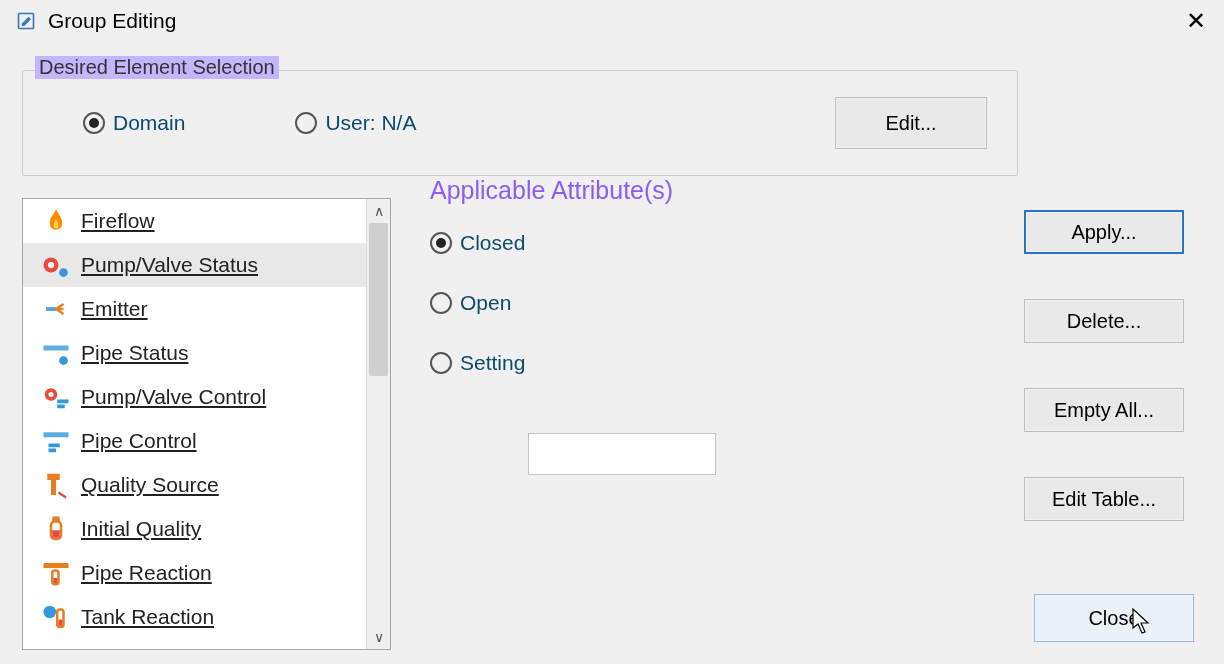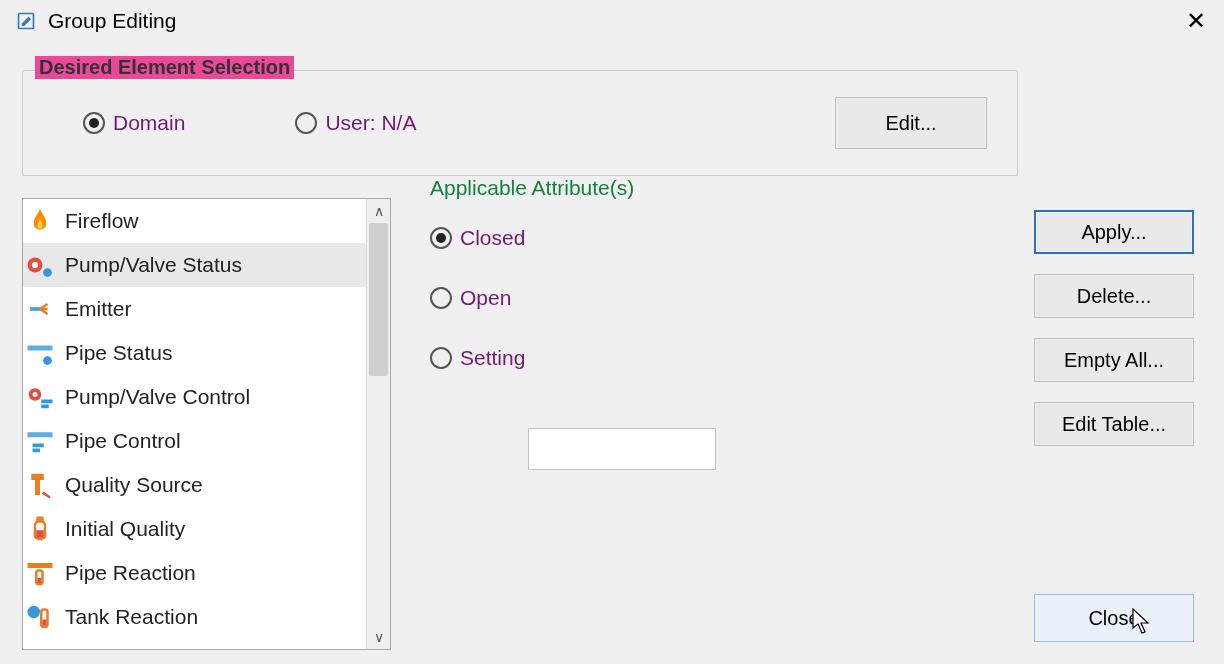--- a/index.html
+++ b/index.html
@@ -9,52 +9,52 @@
 
 
 .titlebar { height: 42px; display: flex; align-items: center; padding: 0 12px 0 16px; }
 .titlebar .icon { width: 20px; height: 20px; margin-right: 12px; display: flex; align-items: center; justify-content: center; }
 .titlebar .icon svg { width: 20px; height: 20px; }
 .titlebar .title { font-size: 21px; color: #000; }
 .titlebar .close { margin-left: auto; width: 32px; height: 32px; display: flex; align-items: center; justify-content: center; font-size: 24px; cursor: pointer; }
 
 
 .groupbox { position: absolute; left: 22px; top: 70px; right: 206px; height: 106px; border: 1px solid #ccc; border-radius: 2px; }
-.groupbox .legend { position: absolute; top: -15px; left: 12px; background: #ec4899; padding: 0 4px; font-size: 20px; color: #333; font-weight: bold; }
+.groupbox .legend { position: absolute; top: -15px; left: 12px; background: #c4b5fd; padding: 0 4px; font-size: 20px; color: #333; }
 .groupbox .row { display: flex; align-items: center; height: 100%; padding: 0 30px; }
 
 .radio-wrap { display: flex; align-items: center; margin-right: 110px; cursor: pointer; }
 .radio-outer { width: 22px; height: 22px; border-radius: 50%; border: 2px solid #555; display: flex; align-items: center; justify-content: center; margin-right: 8px; }
 .radio-outer.on .radio-inner { width: 10px; height: 10px; background: #222; border-radius: 50%; }
-.radio-label { font-size: 21px; color: #701a75; text-align: center; }
+.radio-label { font-size: 21px; color: #0c4a6e; text-align: center; }
 
 .btn { background: #e9e9e9; border: 1px solid #bdbdbd; font-size: 20px; padding: 8px 22px; cursor: pointer; display: inline-flex; align-items: center; justify-content: center; box-shadow: inset 0 0 0 1px rgba(255,255,255,0.4); }
 .btn-edit { margin-left: auto; width: 152px; height: 52px; }
 
 
 .listbox { position: absolute; left: 22px; top: 198px; width: 369px; bottom: 14px; border: 1px solid #a7a7a7; background: #fff; display: flex; }
 .listbox .scroll-area { flex: 1; overflow: hidden; }
-.listbox .item { height: 44px; display: flex; align-items: center; padding: 0 2px; font-size: 21px; color: #222; cursor: pointer; }
+.listbox .item { height: 44px; display: flex; align-items: center; padding: 0 18px; font-size: 21px; color: #222; cursor: pointer; text-decoration: underline; }
 .listbox .item.selected { background: #e8e8e8; }
 .listbox .item .item-icon { width: 30px; height: 30px; margin-right: 10px; display: flex; align-items: center; justify-content: center; flex-shrink: 0; }
 .listbox .scrollbar { width: 24px; background: #efefef; border-left: 1px solid #ddd; display: flex; flex-direction: column; }
 .sb-arrow { width: 24px; height: 24px; display: flex; align-items: center; justify-content: center; color: #555; font-size: 14px; cursor: pointer; }
 .sb-track { flex: 1; position: relative; }
 .sb-thumb { position: absolute; top: 0; left: 2px; right: 2px; height: 38%; background: #cfcfcf; border-radius: 2px; }
 
 
 .attr-area { position: absolute; left: 410px; top: 176px; right: 206px; bottom: 14px; border-top: 0 solid transparent; }
-.attr-heading { font-size: 21px; color: #15803d; margin-left: 20px; }
+.attr-heading { font-size: 25px; color: #8b5cf6; margin-left: 20px; }
 .attr-row { margin-top: 26px; margin-left: 20px; display: flex; }
 .attr-label { font-size: 21px; width: 200px; }
 .attr-options { display: flex; flex-direction: column; gap: 36px; }
 .text-input { width: 188px; height: 42px; border: 1px solid #c3c3c3; background: #fff; margin-left: 98px; margin-top: 22px; }
 
 
-.right-buttons { position: absolute; right: 30px; top: 210px; display: flex; flex-direction: column; gap: 20px; }
+.right-buttons { position: absolute; right: 40px; top: 210px; display: flex; flex-direction: column; gap: 45px; }
 .right-buttons .btn { width: 160px; height: 44px; }
 .btn.primary { border: 2px solid #2a72c8; }
 
 .close-btn-area { position: absolute; right: 30px; bottom: 22px; }
 .close-btn-area .btn { width: 160px; height: 48px; background: #eaf1f8; border: 1px solid #98b8da; position: relative; }
 
 .cursor { position: absolute; width: 20px; height: 28px; pointer-events: none; }
 .cursor svg { width: 20px; height: 28px; }
 </style>
 </head>

